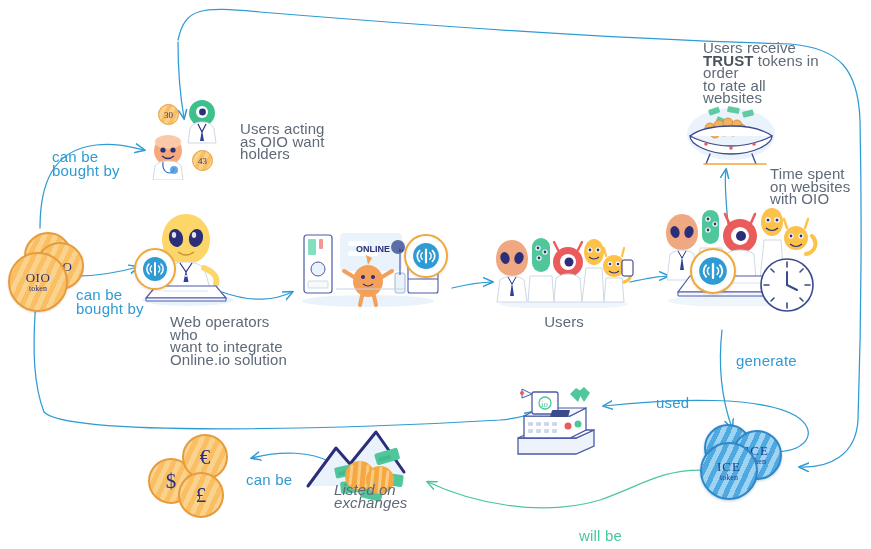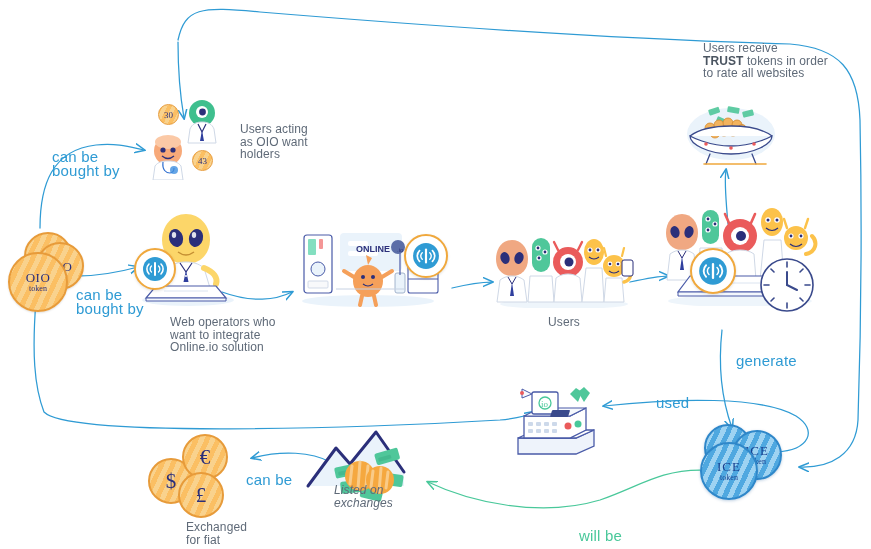--- a/index.html
+++ b/index.html
@@ -1,21 +1,21 @@
 <!DOCTYPE html>
 <html><head>
 <meta charset="utf-8">
 <style>
   html,body{margin:0;padding:0;background:#ffffff;}
   body{width:871px;height:549px;position:relative;overflow:hidden;
        font-family:"Liberation Sans","DejaVu Sans",sans-serif;}
   #stage{position:absolute;left:0;top:0;width:871px;height:549px;}
   #arrows{position:absolute;left:0;top:0;width:871px;height:549px;pointer-events:none;}
 
-  .lbl{position:absolute;color:#5f6a78;font-size:12px;line-height:12.5px;letter-spacing:.1px;white-space:pre-line;}
+  .lbl{position:absolute;color:#5f6a78;font-size:15px;line-height:12.5px;letter-spacing:.1px;white-space:pre-line;}
   .lbl.ctr{text-align:center;}
   .flow{position:absolute;color:#2f9bd4;font-size:15px;line-height:14px;white-space:pre-line;letter-spacing:.2px;}
   .flow.green{color:#49c89a;margin-left:48px;}
   .lbl b{font-weight:bold;color:#4b5561;}
 
   .node{position:absolute;}
   .art{position:absolute;left:0;top:0;}
 
   
   .coin{border-radius:50%;background:
@@ -298,20 +298,23 @@
 
       <path d="M6,32 C6,32 24,42 47,42 C70,42 88,32 88,32 C88,40 70,50 47,50 C24,50 6,40 6,32 Z" fill="#ffffff" stroke="#3a4a8c" stroke-width="1.3"></path>
       <path d="M6,32 C14,26 28,22 47,22 C66,22 80,26 88,32" fill="#ffffff" stroke="#3a4a8c" stroke-width="1.3"></path>
       <circle cx="22" cy="40" r="1.8" fill="#ea5b5b"></circle>
       <circle cx="47" cy="44" r="1.8" fill="#ea5b5b"></circle>
       <circle cx="70" cy="40" r="1.8" fill="#ea5b5b"></circle>
       <path d="M26,50 L22,60 M68,50 L72,60" stroke="#3a4a8c" stroke-width="1.3" stroke-linecap="round"></path>
       <path d="M20,60 L82,60" stroke="#f0a83c" stroke-width="1.6" stroke-linecap="round"></path>
     </svg>
   </div>
+  <div class="lbl" style="left:770px;top:168px;width:95px;">Time spent
+on websites
+with OIO</div>
 
   <div class="node" style="left:660px;top:206px;width:160px;height:100px;">
     <svg class="art" width="160" height="100" viewBox="0 0 160 100">
       <ellipse cx="80" cy="95" rx="72" ry="6" fill="#eef5fb"></ellipse>
 
       <path d="M22,8 C32,8 38,17 38,27 C38,37 32,44 22,44 C12,44 6,37 6,27 C6,17 12,8 22,8 Z" fill="#f0a882"></path>
       <ellipse cx="15" cy="26" rx="4.5" ry="6" transform="rotate(-16 15 26)" fill="#2b2f7a"></ellipse>
       <ellipse cx="29" cy="26" rx="4.5" ry="6" transform="rotate(16 29 26)" fill="#2b2f7a"></ellipse>
       <path d="M10,48 C14,45 18,44 22,44 C26,44 30,45 34,48 L37,74 L7,74 Z" fill="#ffffff" stroke="#cfd8e6" stroke-width="1"></path>
       <path d="M18,45 L22,52 L26,45" fill="none" stroke="#2b2f7a" stroke-width="1"></path>
@@ -468,22 +471,20 @@
     <div class="fiat" style="position:absolute;left:0;top:24px;width:42px;height:42px;">
         <span>$</span>
       </div>
     <div class="fiat" style="position:absolute;left:34px;top:0;width:42px;height:42px;">
         <span>€</span>
       </div>
     <div class="fiat" style="position:absolute;left:30px;top:38px;width:42px;height:42px;">
         <span>£</span>
       </div>
   </div>
-  <div class="lbl" style="left:186px;top:521px;width:80px;">Exchanged
-for fiat</div>
 
   <div class="flow" style="left:52px;top:150px;">can be
 bought by</div>
   <div class="flow" style="left:76px;top:288px;">can be
 bought by</div>
   <div class="flow" style="left:736px;top:354px;">generate</div>
   <div class="flow" style="left:656px;top:396px;">used</div>
   <div class="flow" style="left:246px;top:473px;">can be</div>
   <div class="flow green" style="left:531px;top:529px;">will be</div>
 

